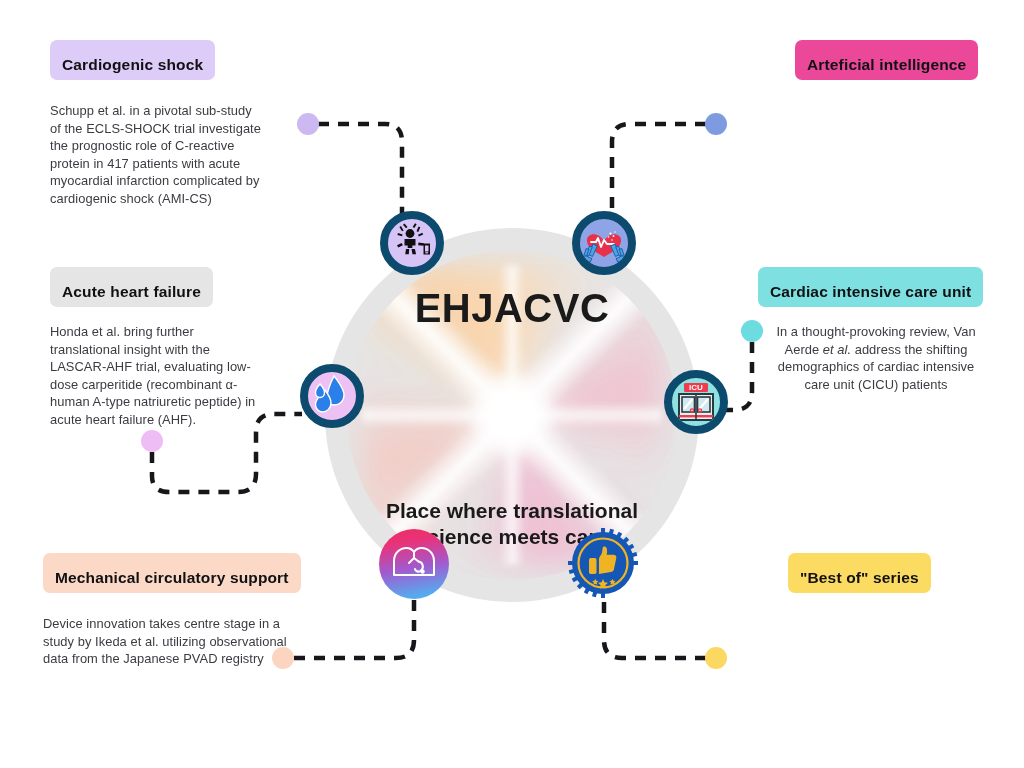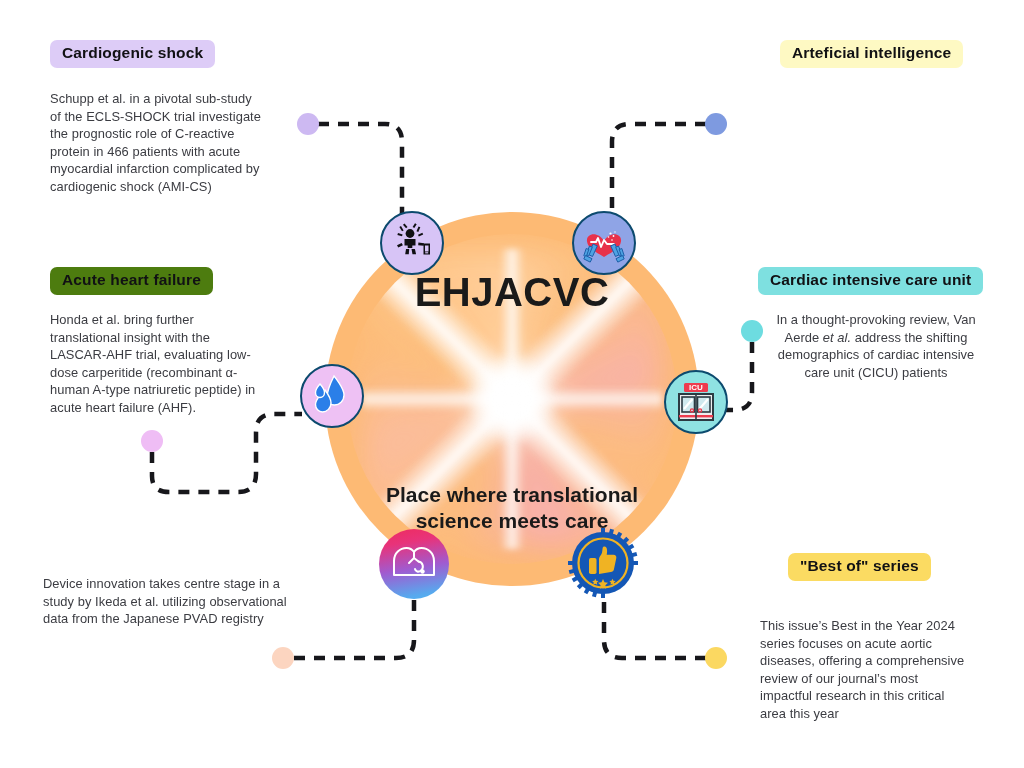--- a/index.html
+++ b/index.html
@@ -12,24 +12,24 @@
     position:relative;
   }
   #stage{position:absolute;inset:0;width:1024px;height:768px;}
 
   
   #connectors{position:absolute;left:0;top:0;width:1024px;height:768px;z-index:1;}
 
   
   .hub{
     position:absolute;
-    left:325px;top:212px;
+    left:325px;top:228px;
     width:374px;height:374px;
     border-radius:50%;
-    background:#fdba74;
+    background:#e5e5e5;
     z-index:2;
   }
   .hub-glow{
     position:absolute;
     left:50%;top:50%;
     width:330px;height:330px;
     transform:translate(-50%,-50%);
     border-radius:50%;
     overflow:hidden;
     pointer-events:none;
@@ -82,35 +82,35 @@
     text-align:center;
     font-size:21px;font-weight:bold;line-height:1.25;
     color:#1a1a1a;z-index:3;
   }
 
   
   .node{
     position:absolute;
     width:64px;height:64px;
     border-radius:50%;
-    border:2px solid #0c4a6e;
+    border:8px solid #0c4a6e;
     box-sizing:border-box;
     z-index:4;
     display:flex;align-items:center;justify-content:center;
     overflow:hidden;
   }
   .node.badge{border:none;background:none;overflow:visible;}
   .node.plain{border:none;}
   .node svg{display:block;}
 
   
   .block{position:absolute;z-index:5;}
   .pill{
     display:inline-block;
-    padding:4px 12px 6px 12px;
+    padding:16px 12px 6px 12px;
     border-radius:7px;
     font-size:15.5px;font-weight:bold;
     color:#111114;
     letter-spacing:.15px;
     white-space:nowrap;
   }
   .body{
     margin-top:22px;
     font-size:12.9px;
     line-height:17.6px;
@@ -279,39 +279,39 @@
 
   <div class="dot" style="left:297px;top:113px;background:#CDB9F2;"></div>
   <div class="dot" style="left:705px;top:113px;background:#7E9AE0;"></div>
   <div class="dot" style="left:141px;top:430px;background:#EFBDF5;"></div>
   <div class="dot" style="left:741px;top:320px;background:#6DDCE0;"></div>
   <div class="dot" style="left:272px;top:647px;background:#FCD5C0;"></div>
   <div class="dot" style="left:705px;top:647px;background:#FBD861;"></div>
 
   <div class="block" style="left:50px;top:40px;width:215px;">
     <span class="pill" style="background:#DDCCF7;">Cardiogenic shock</span>
-    <div class="body">Schupp et al. in a pivotal sub-study of the ECLS-SHOCK trial investigate the prognostic role of C-reactive protein in 466 patients with acute myocardial infarction complicated by cardiogenic shock (AMI-CS)</div>
+    <div class="body">Schupp et al. in a pivotal sub-study of the ECLS-SHOCK trial investigate the prognostic role of C-reactive protein in 417 patients with acute myocardial infarction complicated by cardiogenic shock (AMI-CS)</div>
   </div>
 
   <div class="block" style="left:746px;top:40px;width:248px;">
-    <span class="pill" style="background:#fef9c3;margin-left:34px;">Arteficial intelligence</span>
+    <span class="pill" style="background:#ec4899;margin-left:49px;">Arteficial intelligence</span>
   </div>
 
   <div class="block" style="left:50px;top:267px;width:212px;">
-    <span class="pill" style="background:#4d7c0f;text-align:center;">Acute heart failure</span>
+    <span class="pill" style="background:#e5e5e5;text-align:center;">Acute heart failure</span>
     <div class="body" style="margin-top:16px;">Honda et al. bring further translational insight with the LASCAR-AHF trial, evaluating low-dose carperitide (recombinant α-human A-type natriuretic peptide) in acute heart failure (AHF).</div>
   </div>
 
   <div class="block" style="left:758px;top:267px;width:222px;text-align:center;">
     <span class="pill" style="background:#7EE0E0;">Cardiac intensive care unit</span>
     <div class="body" style="margin-top:16px;margin-left:14px;"><span>In a thought-provoking review, Van Aerde </span><i>et al.</i><span> address the shifting demographics of cardiac intensive care unit (CICU) patients</span></div>
   </div>
 
   <div class="block" style="left:43px;top:553px;width:252px;">
+    <span class="pill" style="background:#FBD9C6;">Mechanical circulatory support</span>
     <div class="body" style="">Device innovation takes centre stage in a study by Ikeda et al. utilizing observational data from the Japanese PVAD registry</div>
   </div>
 
   <div class="block" style="left:760px;top:553px;width:212px;">
     <span class="pill" style="background:#FBDB62;margin-left:28px;">"Best of" series</span>
-    <div class="body" style="margin-top:36px;">This issue’s Best in the Year 2024 series focuses on acute aortic diseases, offering a comprehensive review of our journal’s most impactful research in this critical area this year</div>
   </div>
 
 </div>
 
 </body></html>

